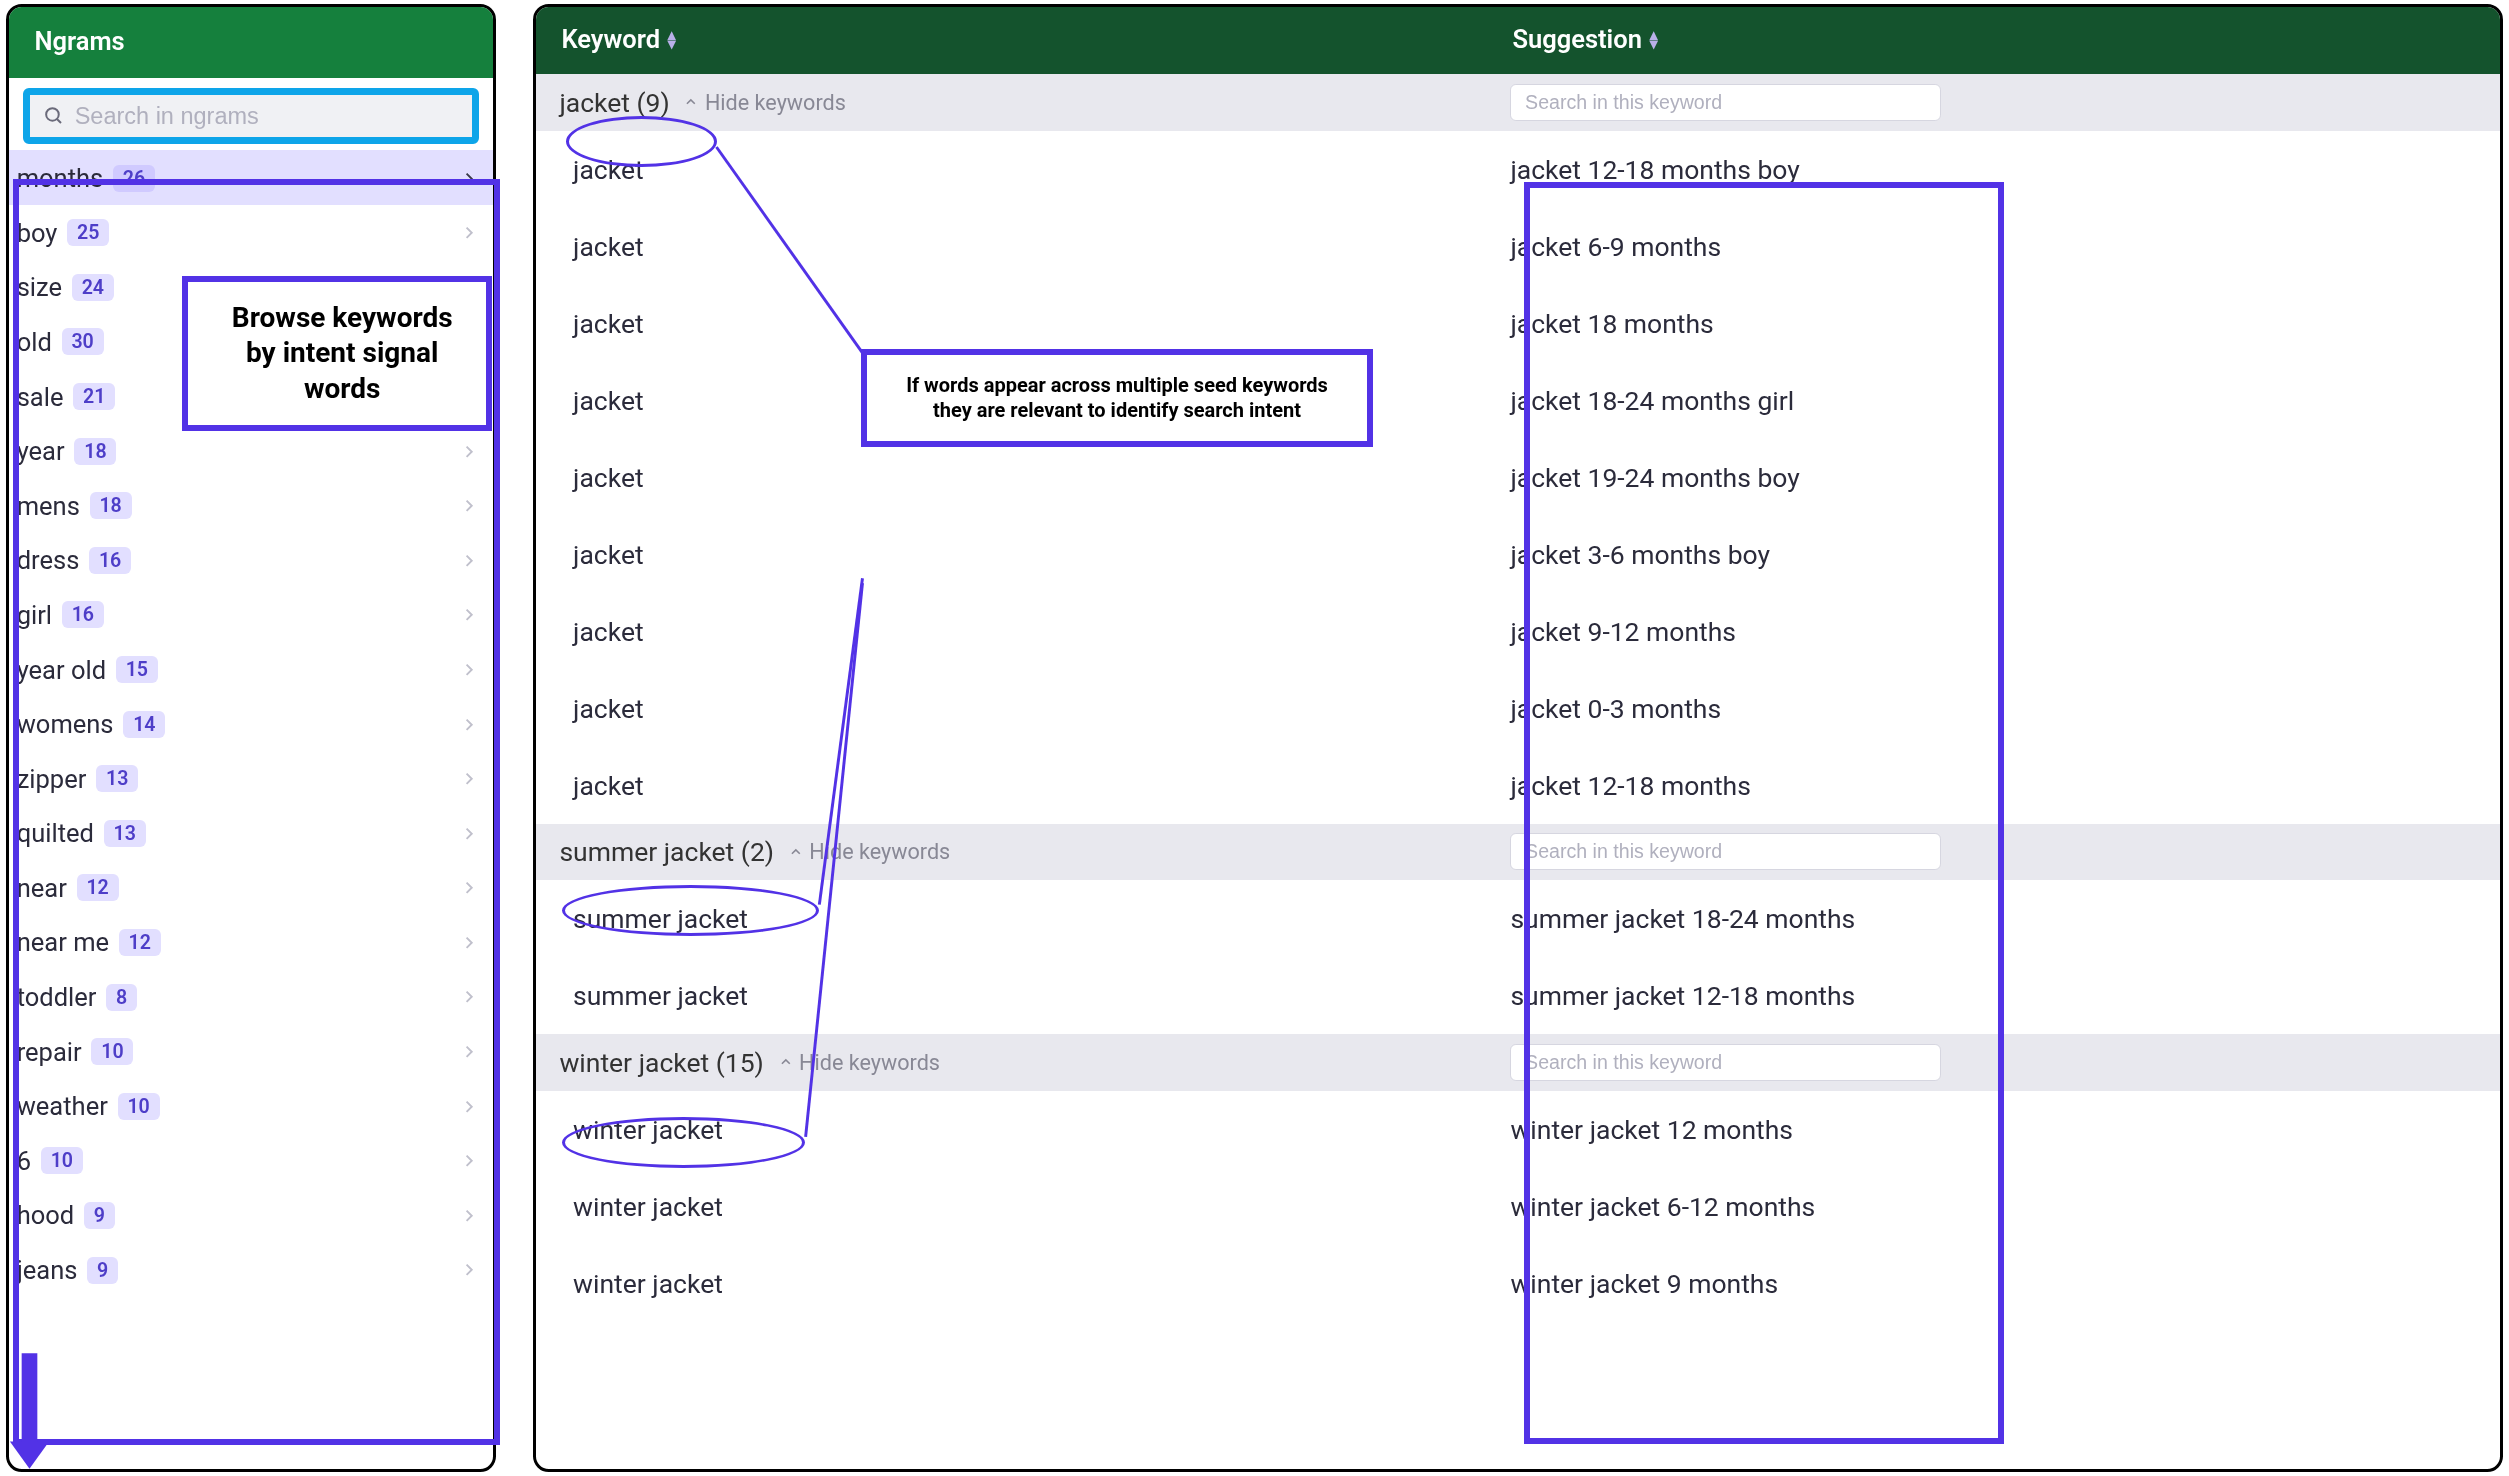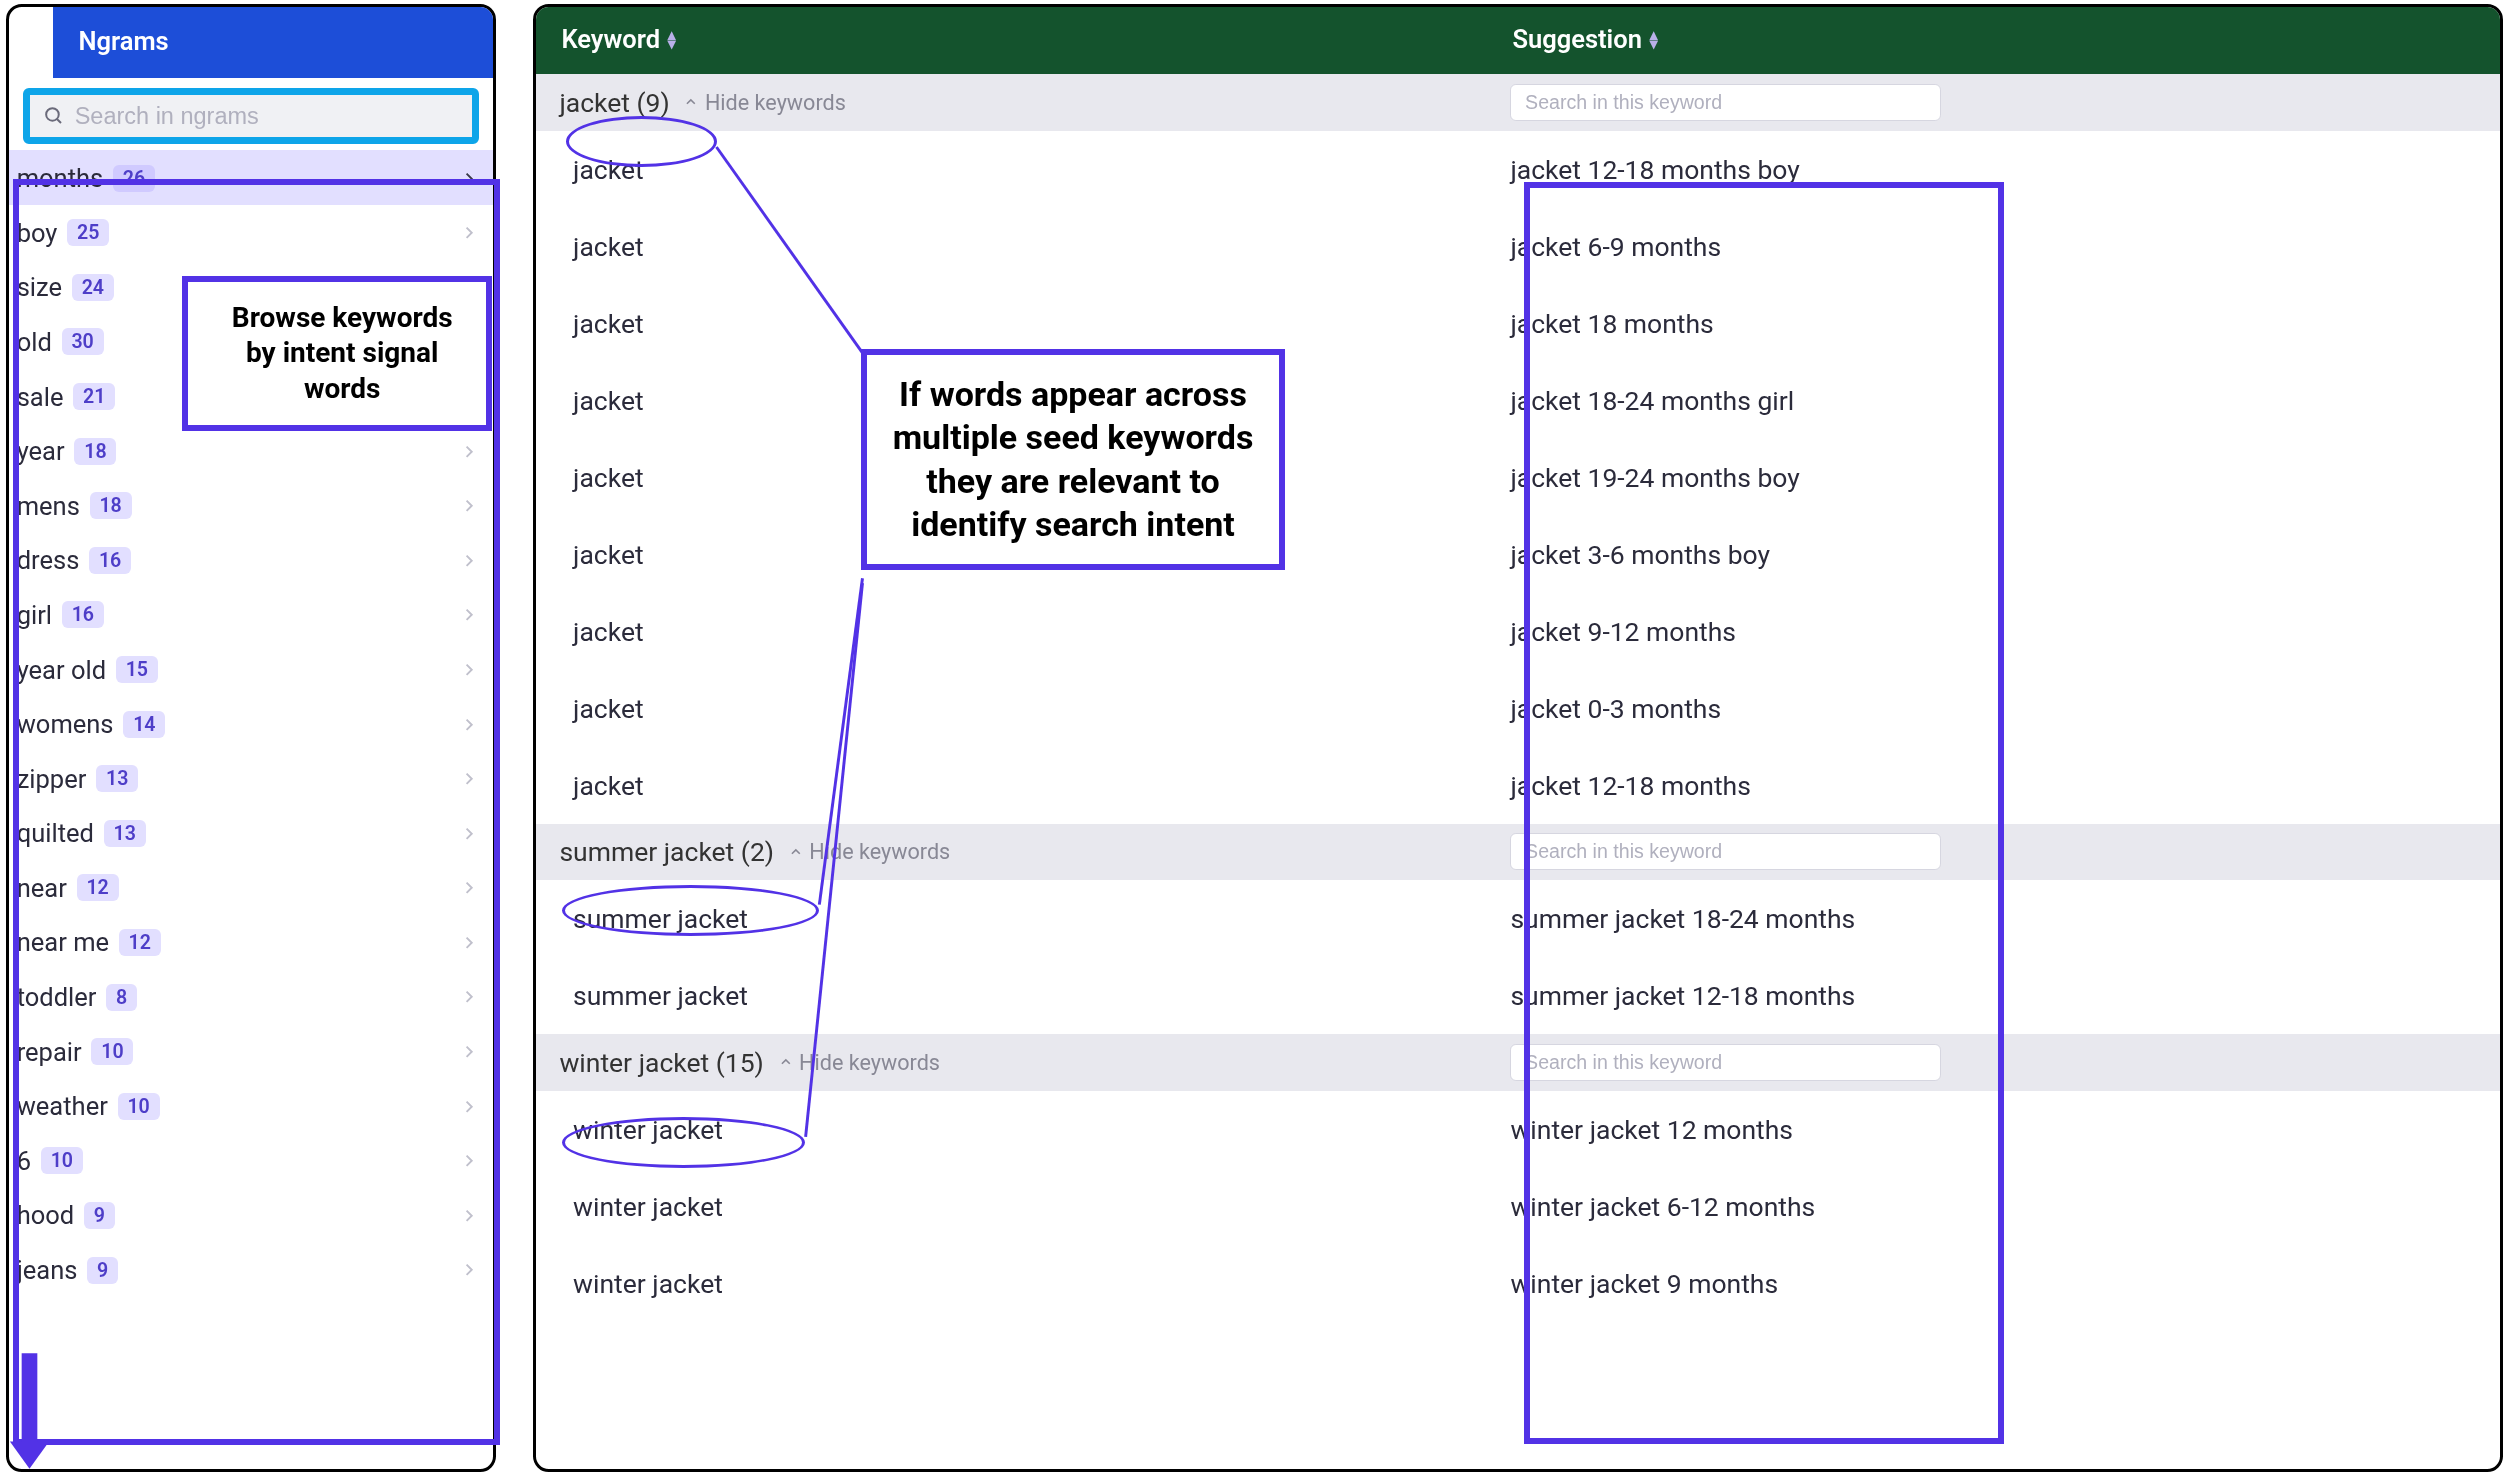--- a/index.html
+++ b/index.html
@@ -31,26 +31,25 @@
   .sidebar {
     width: 490px;
     border: 3.9px solid #000;
     border-radius: 15.7px;
     overflow: hidden;
     background: #fff;
     display: flex;
     flex-direction: column;
   }
   .sidebar-header {
-    background: #1d4ed8;
+    background: #15803d;
     color: #fff;
     padding: 19.6px 25.5px 21.6px;
     font-weight: 600;
     font-size: 25.5px;
-    margin-left: 44px;
   }
   .search-wrap {
     padding: 9.8px 13.7px 5.9px 13.7px;
   }
   .search-box {
     display: flex;
     align-items: center;
     background: #f0f1f4;
     border-radius: 5.9px;
     border: 7px solid #0ea5e9;
@@ -184,22 +183,22 @@
     line-height: 1.28;
   }
   #anno-left {
     top: 276px; left: 182px;
     width: 310px;
     font-size: 28px;
     padding-left: 28px;
   }
   #anno-center {
     top: 349px; left: 861px;
-    width: 424px;
-    font-size: 34px;
+    width: 512px;
+    font-size: 20px;
   }
   
   .anno-rect {
     position: absolute;
     border: 6.9px solid #5232e6;
     pointer-events: none;
     z-index: 20;
   }
   #rect-ngrams {
     top: 179px; left: 12.7px;

